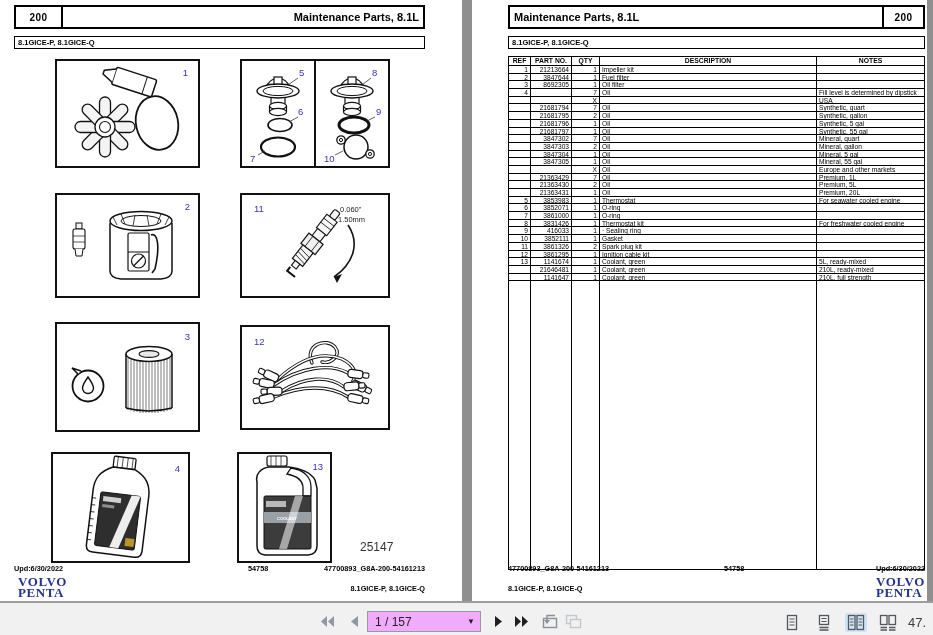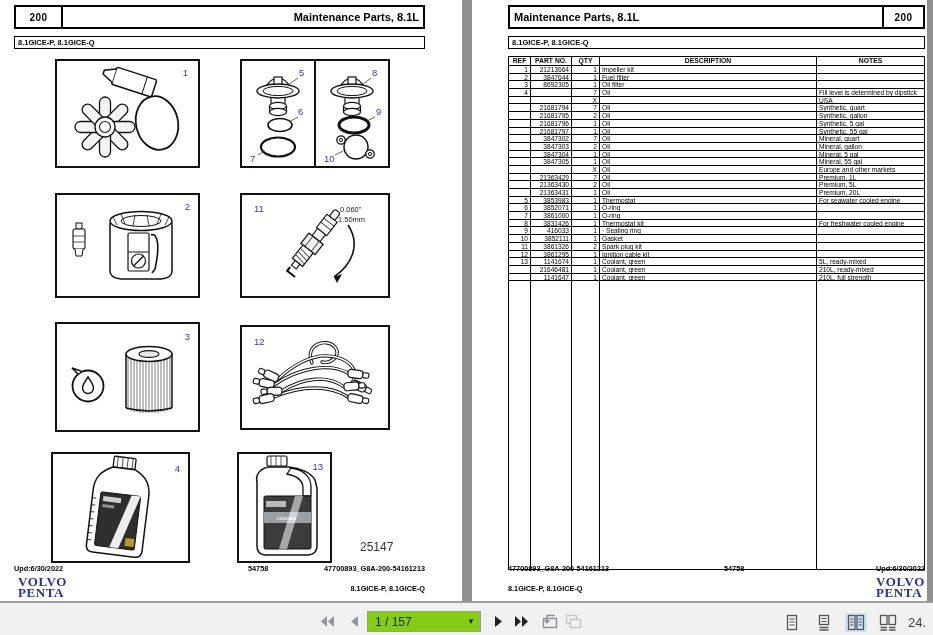--- a/index.html
+++ b/index.html
@@ -31,21 +31,21 @@
   .c-part{width:41px;text-align:right;}
   .c-qty{width:28px;text-align:right;}
   .c-desc{flex:1;text-align:left;}
   .c-notes{width:107px;text-align:left;border-right:none !important;}
   .tfill{flex:1;display:flex;}
   .tfill .tcell{height:auto;border-bottom:none;}
   
   .toolbar{position:absolute;left:0;top:601px;width:933px;height:34px;background:#f1f1f2;
            border-top:2px solid #9e9e9e;box-sizing:border-box;}
   .tbtn{position:absolute;top:10px;width:18px;height:16px;display:flex;align-items:center;justify-content:center;cursor:pointer;}
-  .pagebox{position:absolute;left:367px;top:8px;width:114px;height:21px;background:#84cc16;
+  .pagebox{position:absolute;left:367px;top:8px;width:114px;height:21px;background:#f0abfc;
            border:1px solid #979ba1;box-sizing:border-box;display:flex;align-items:center;}
   .pagebox input{border:none;outline:none;width:88px;font-size:12px;padding:0 0 0 7px;
                  font-family:"Liberation Sans",sans-serif;color:#222;background:transparent;}
   .pagebox .drop{margin-left:auto;padding-right:5px;font-size:8px;color:#222;}
   .layoutbtn{position:absolute;top:10px;width:22px;height:19px;display:flex;align-items:center;justify-content:center;border-radius:2px;cursor:pointer;}
   .layoutbtn.sel{background:#cfe3f7;}
   .zoomtxt{position:absolute;left:908px;top:12px;font-size:13px;color:#3c4043;white-space:nowrap;}
   .ln{stroke:#111;fill:none;}
 </style>
 </head>
@@ -603,15 +603,15 @@
         <path d="M3,5 H6.5 M3,8 H6.5 M3,11 H6.5 M11.5,5 H15 M11.5,8 H15 M11.5,11 H15" stroke="#53575c" stroke-width="1"></path>
       </svg>
     </div>
     <div class="layoutbtn" style="left:877px;">
       <svg width="18" height="17" viewBox="0 0 18 17">
         <rect x="1.5" y="1.5" width="6.5" height="9" fill="none" stroke="#53575c" stroke-width="1.3"></rect>
         <rect x="10" y="1.5" width="6.5" height="9" fill="none" stroke="#53575c" stroke-width="1.3"></rect>
         <path d="M1.5,13.5 H8 M10,13.5 H16.5 M1.5,16 H8 M10,16 H16.5" stroke="#53575c" stroke-width="1.3"></path>
       </svg>
     </div>
-    <div class="zoomtxt">24.</div>
+    <div class="zoomtxt">47.</div>
   </div>
 </div>
 
 </body></html>

